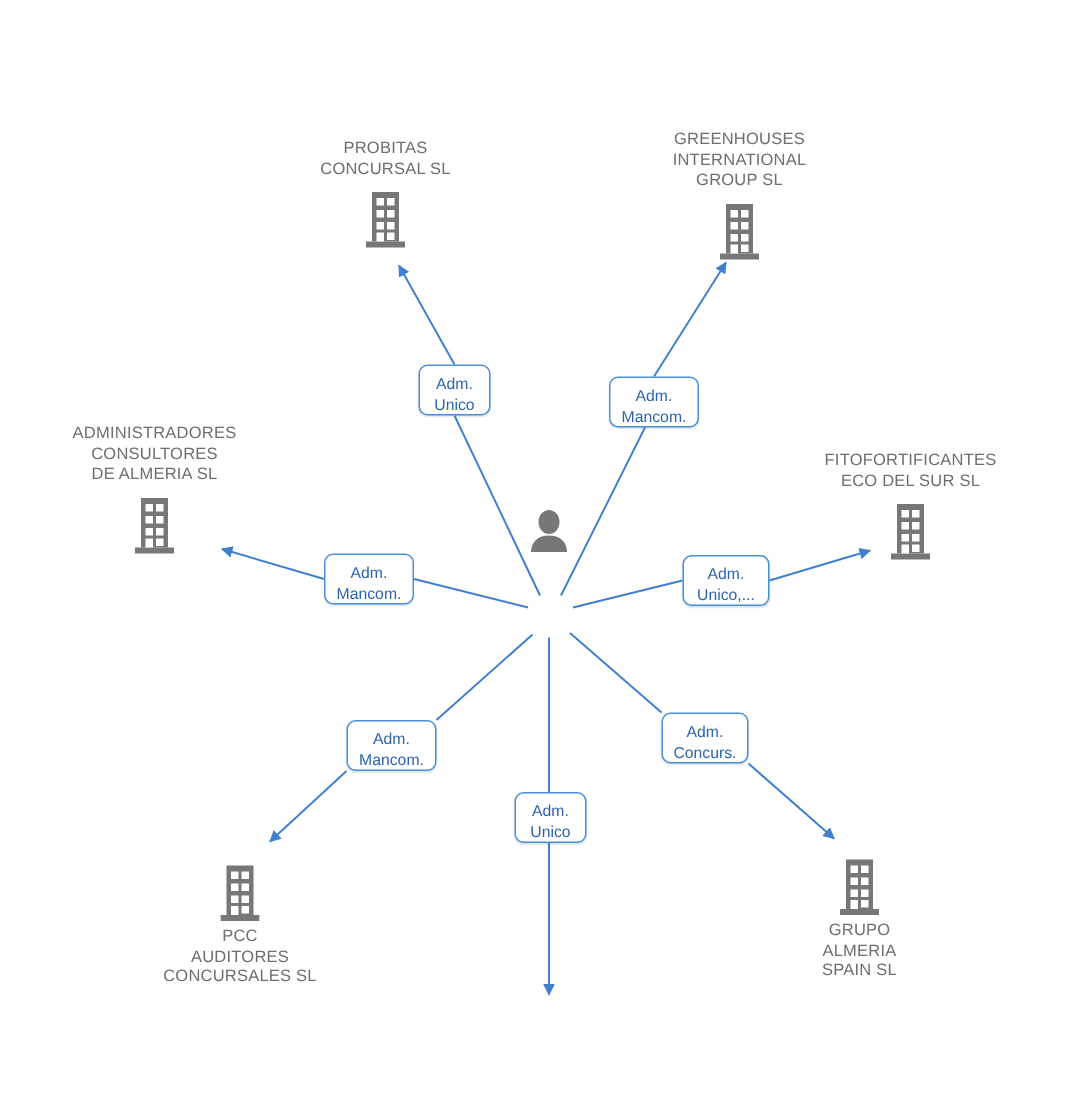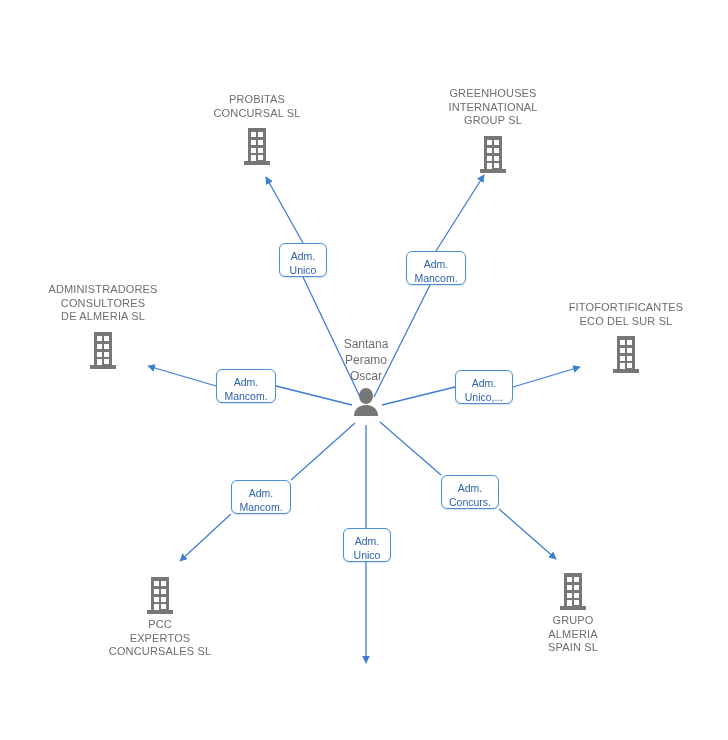--- a/index.html
+++ b/index.html
@@ -174,21 +174,21 @@
             <rect x="14" y="14" width="5" height="5"></rect>
           <rect x="7" y="22" width="5" height="5"></rect>
             <rect x="14" y="22" width="5" height="5"></rect>
           <rect x="7" y="29" width="5" height="6"></rect>
             <rect x="14" y="29" width="5" height="5"></rect>
         </g>
       </svg>
     </div>
   </div>
 
-  <div class="node above" style="left:626px;top:256px;">
+  <div class="node above" style="left:607px;top:256px;">
     <div class="label">FITOFORTIFICANTES
 ECO DEL SUR SL</div>
     <div class="glyph">
       <svg width="26" height="40" viewBox="0 0 26 40">
         <g fill="#777777">
           <rect x="4" y="2" width="18" height="33"></rect>
           <rect x="0" y="35" width="26" height="4"></rect>
         </g>
         <g fill="#ffffff">
           <rect x="7" y="6" width="5" height="5"></rect>
@@ -217,21 +217,21 @@
           <rect x="7" y="14" width="5" height="5"></rect>
             <rect x="14" y="14" width="5" height="5"></rect>
           <rect x="7" y="22" width="5" height="5"></rect>
             <rect x="14" y="22" width="5" height="5"></rect>
           <rect x="7" y="29" width="5" height="6"></rect>
             <rect x="14" y="29" width="5" height="5"></rect>
         </g>
       </svg>
     </div>
     <div class="label">PCC
-EXPERTOS
+AUDITORES
 CONCURSALES SL</div>
   </div>
 
   <div class="node below" style="left:573px;top:522px;">
     <div class="glyph">
       <svg width="26" height="40" viewBox="0 0 26 40">
         <g fill="#777777">
           <rect x="4" y="2" width="18" height="33"></rect>
           <rect x="0" y="35" width="26" height="4"></rect>
         </g>
@@ -247,23 +247,20 @@
         </g>
       </svg>
     </div>
     <div class="label">GRUPO
 ALMERIA
 SPAIN  SL</div>
   </div>
 
 
   <div class="person-node" style="left:366px;top:291px;">
-    <div class="pname">Santana
-Peramo
-Oscar</div>
     <div class="pglyph">
       <svg width="26" height="28" viewBox="0 0 26 28">
         <g fill="#777777">
           <ellipse cx="13" cy="8" rx="7" ry="8"></ellipse>
           <path d="M13 17 C5 17 1 22 1 28 L25 28 C25 22 21 17 13 17 Z"></path>
         </g>
       </svg>
     </div>
   </div>
 

